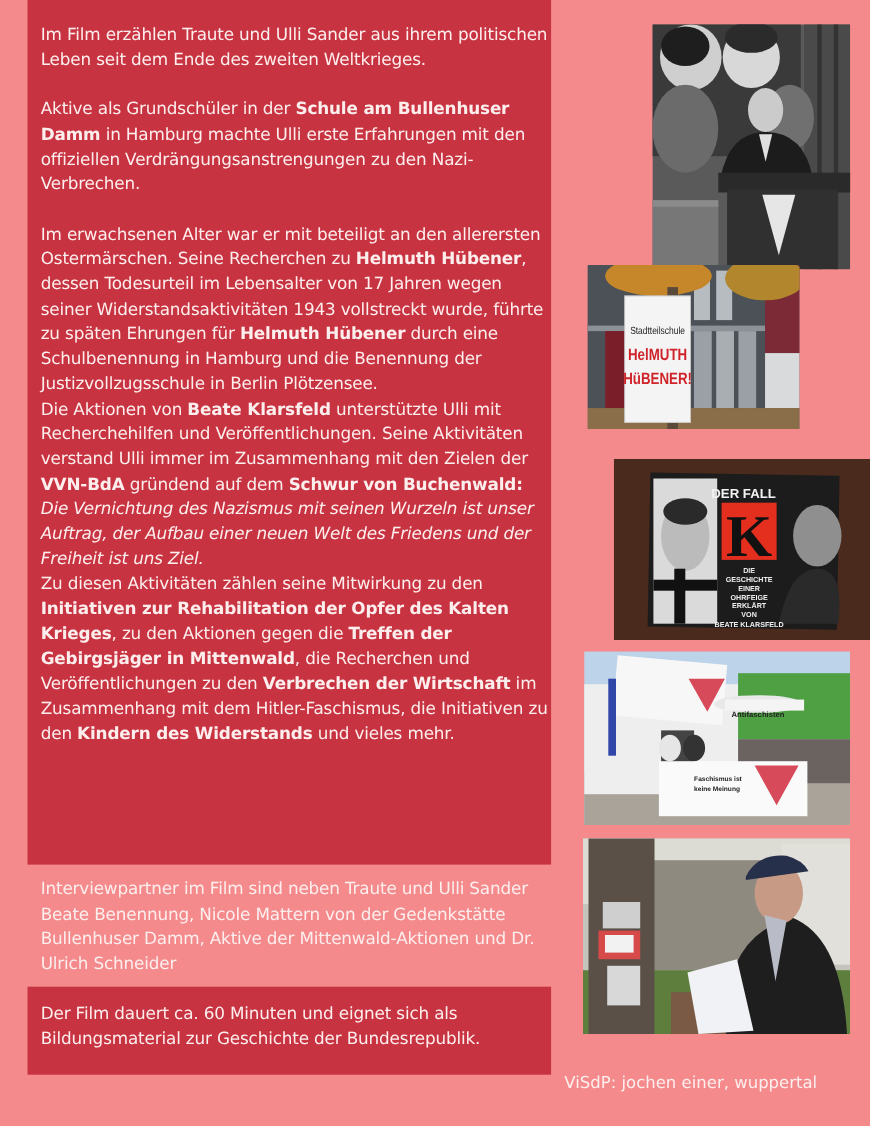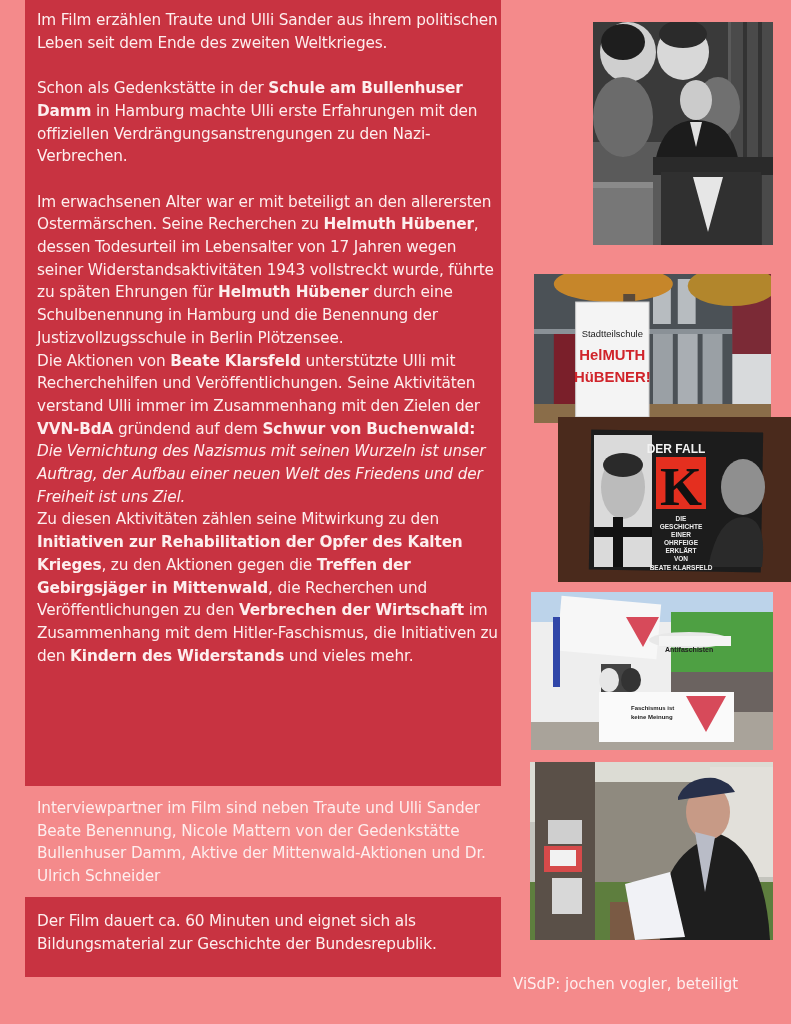--- a/index.html
+++ b/index.html
@@ -5,51 +5,51 @@
   html, body { margin:0; padding:0; }
   body {
     width:791px; height:1024px; position:relative; overflow:hidden;
     background:#f48a8b;
     font-family:"DejaVu Sans", sans-serif;
     color:#fdeeee;
   }
   .panel {
     position:absolute; background:#c83341; box-sizing:border-box;
   }
-  #main-panel { left:25px; top:0; width:476px; height:786px; padding:9px 0 0 12px; }
+  #main-panel { left:25px; top:0; width:476px; height:786px; padding:20px 0 0 12px; }
   #footer-panel { left:25px; top:897px; width:476px; height:80px; padding:13px 0 0 12px; }
   .txt { font-size:15.3px; line-height:22.7px; letter-spacing:-0.15px; margin:0; white-space:pre-line; }
   .txt b { font-weight:bold; }
   .txt i { font-style:italic; }
   .gap { height:22.7px; }
   #interview { position:absolute; left:37px; top:797px; width:470px; }
   #visdp { position:absolute; left:513px; top:975px; font-size:15px; color:#fdeeee; }
   .photo { position:absolute; overflow:hidden; }
   .photo svg { display:block; width:100%; height:100%; }
 </style>
 </head>
 <body>
 
 <div class="panel" id="main-panel">
   <p class="txt">Im Film erzählen Traute und Ulli Sander aus ihrem politischen Leben seit dem Ende des zweiten Weltkrieges.</p>
   <div class="gap"></div>
-  <p class="txt"><span>Schon als Gedenkstätte  in der </span><b>Schule am Bullenhuser Damm</b><span> in Hamburg machte Ulli erste Erfahrungen mit den offiziellen Verdrängungsanstrengungen zu den Nazi-Verbrechen.</span></p>
+  <p class="txt"><span>Aktive als Grundschüler  in der </span><b>Schule am Bullenhuser Damm</b><span> in Hamburg machte Ulli erste Erfahrungen mit den offiziellen Verdrängungsanstrengungen zu den Nazi-Verbrechen.</span></p>
   <div class="gap"></div>
   <p class="txt"><span>Im erwachsenen Alter war er mit beteiligt an den allerersten Ostermärschen. Seine Recherchen zu </span><b>Helmuth Hübener</b><span>, dessen Todesurteil im Lebensalter von 17 Jahren wegen seiner Widerstandsaktivitäten 1943 vollstreckt wurde, führte zu späten Ehrungen für </span><b>Helmuth Hübener</b><span> durch eine Schulbenennung in Hamburg und die Benennung  der Justizvollzugsschule  in Berlin Plötzensee.</span></p>
   <p class="txt"><span>Die Aktionen von </span><b>Beate Klarsfeld</b><span> unterstützte Ulli mit Recherchehilfen und Veröffentlichungen. Seine Aktivitäten verstand Ulli immer im Zusammenhang mit den Zielen der </span><b>VVN-BdA</b><span>  gründend auf dem </span><b>Schwur von Buchenwald:</b><br><i>Die Vernichtung des Nazismus mit seinen Wurzeln  ist unser Auftrag, der Aufbau einer neuen Welt  des Friedens und der Freiheit ist uns Ziel.</i></p>
   <p class="txt"><span>Zu diesen Aktivitäten zählen seine Mitwirkung  zu den </span><b>Initiativen zur Rehabilitation der Opfer des Kalten Krieges</b><span>, zu den Aktionen gegen die </span><b>Treffen der Gebirgsjäger in Mittenwald</b><span>, die Recherchen und Veröffentlichungen zu den  </span><b>Verbrechen der Wirtschaft</b><span> im Zusammenhang mit dem Hitler-Faschismus, die Initiativen zu den </span><b>Kindern des Widerstands</b><span> und vieles mehr.</span></p>
 </div>
 
 <p class="txt" id="interview">Interviewpartner im Film sind neben Traute und Ulli Sander Beate Benennung, Nicole Mattern von der Gedenkstätte Bullenhuser Damm, Aktive der Mittenwald-Aktionen und Dr. Ulrich Schneider</p>
 
 <div class="panel" id="footer-panel">
   <p class="txt">Der Film dauert ca. 60 Minuten und eignet sich als Bildungsmaterial zur Geschichte der Bundesrepublik.</p>
 </div>
 
-<div id="visdp">ViSdP: jochen vogler, beteiligt</div>
+<div id="visdp">ViSdP: jochen einer, wuppertal</div>
 
 <div class="photo" style="left:593px;top:22px;width:180px;height:223px;">
   <svg viewBox="0 0 180 223" preserveAspectRatio="none">
     <rect width="180" height="223" fill="#5a5a5a"></rect>
     <rect x="0" y="0" width="135" height="120" fill="#3a3a3a"></rect>
     <ellipse cx="35" cy="30" rx="28" ry="30" fill="#cfcfcf"></ellipse>
     <ellipse cx="30" cy="20" rx="22" ry="18" fill="#1e1e1e"></ellipse>
     <ellipse cx="90" cy="30" rx="26" ry="28" fill="#d8d8d8"></ellipse>
     <ellipse cx="90" cy="12" rx="24" ry="14" fill="#2b2b2b"></ellipse>
     <rect x="138" y="0" width="42" height="223" fill="#4a4a4a"></rect>
@@ -61,21 +61,21 @@
     <path d="M62 140 Q70 98 103 98 Q138 98 146 140 Z" fill="#1c1c1c"></path>
     <path d="M97 100 L103 125 L109 100 Z" fill="#e0e0e0"></path>
     <rect x="60" y="135" width="125" height="18" fill="#2a2a2a"></rect>
     <rect x="68" y="150" width="100" height="73" fill="#303030"></rect>
     <path d="M100 155 L130 155 L115 210 Z" fill="#e6e6e6"></path>
     <rect x="0" y="160" width="60" height="63" fill="#777"></rect>
     <rect x="0" y="160" width="60" height="6" fill="#8a8a8a"></rect>
   </svg>
 </div>
 
-<div class="photo" style="left:534px;top:274px;width:237px;height:149px;text-align:right;">
+<div class="photo" style="left:534px;top:241px;width:193px;height:149px;text-align:right;">
   <svg viewBox="0 0 239 149" preserveAspectRatio="none">
     <rect width="239" height="149" fill="#5d6266"></rect>
     <rect x="0" y="0" width="200" height="130" fill="#4b5156"></rect>
     <rect x="0" y="55" width="200" height="5" fill="#8a9197"></rect>
     <rect x="20" y="60" width="30" height="70" fill="#7a1f2a"></rect>
     <rect x="120" y="60" width="20" height="70" fill="#9aa0a5"></rect>
     <rect x="145" y="60" width="20" height="70" fill="#a9aeb3"></rect>
     <rect x="170" y="60" width="20" height="70" fill="#9aa0a5"></rect>
     <rect x="120" y="5" width="18" height="45" fill="#b7bcc0"></rect>
     <rect x="145" y="5" width="18" height="45" fill="#b7bcc0"></rect>

